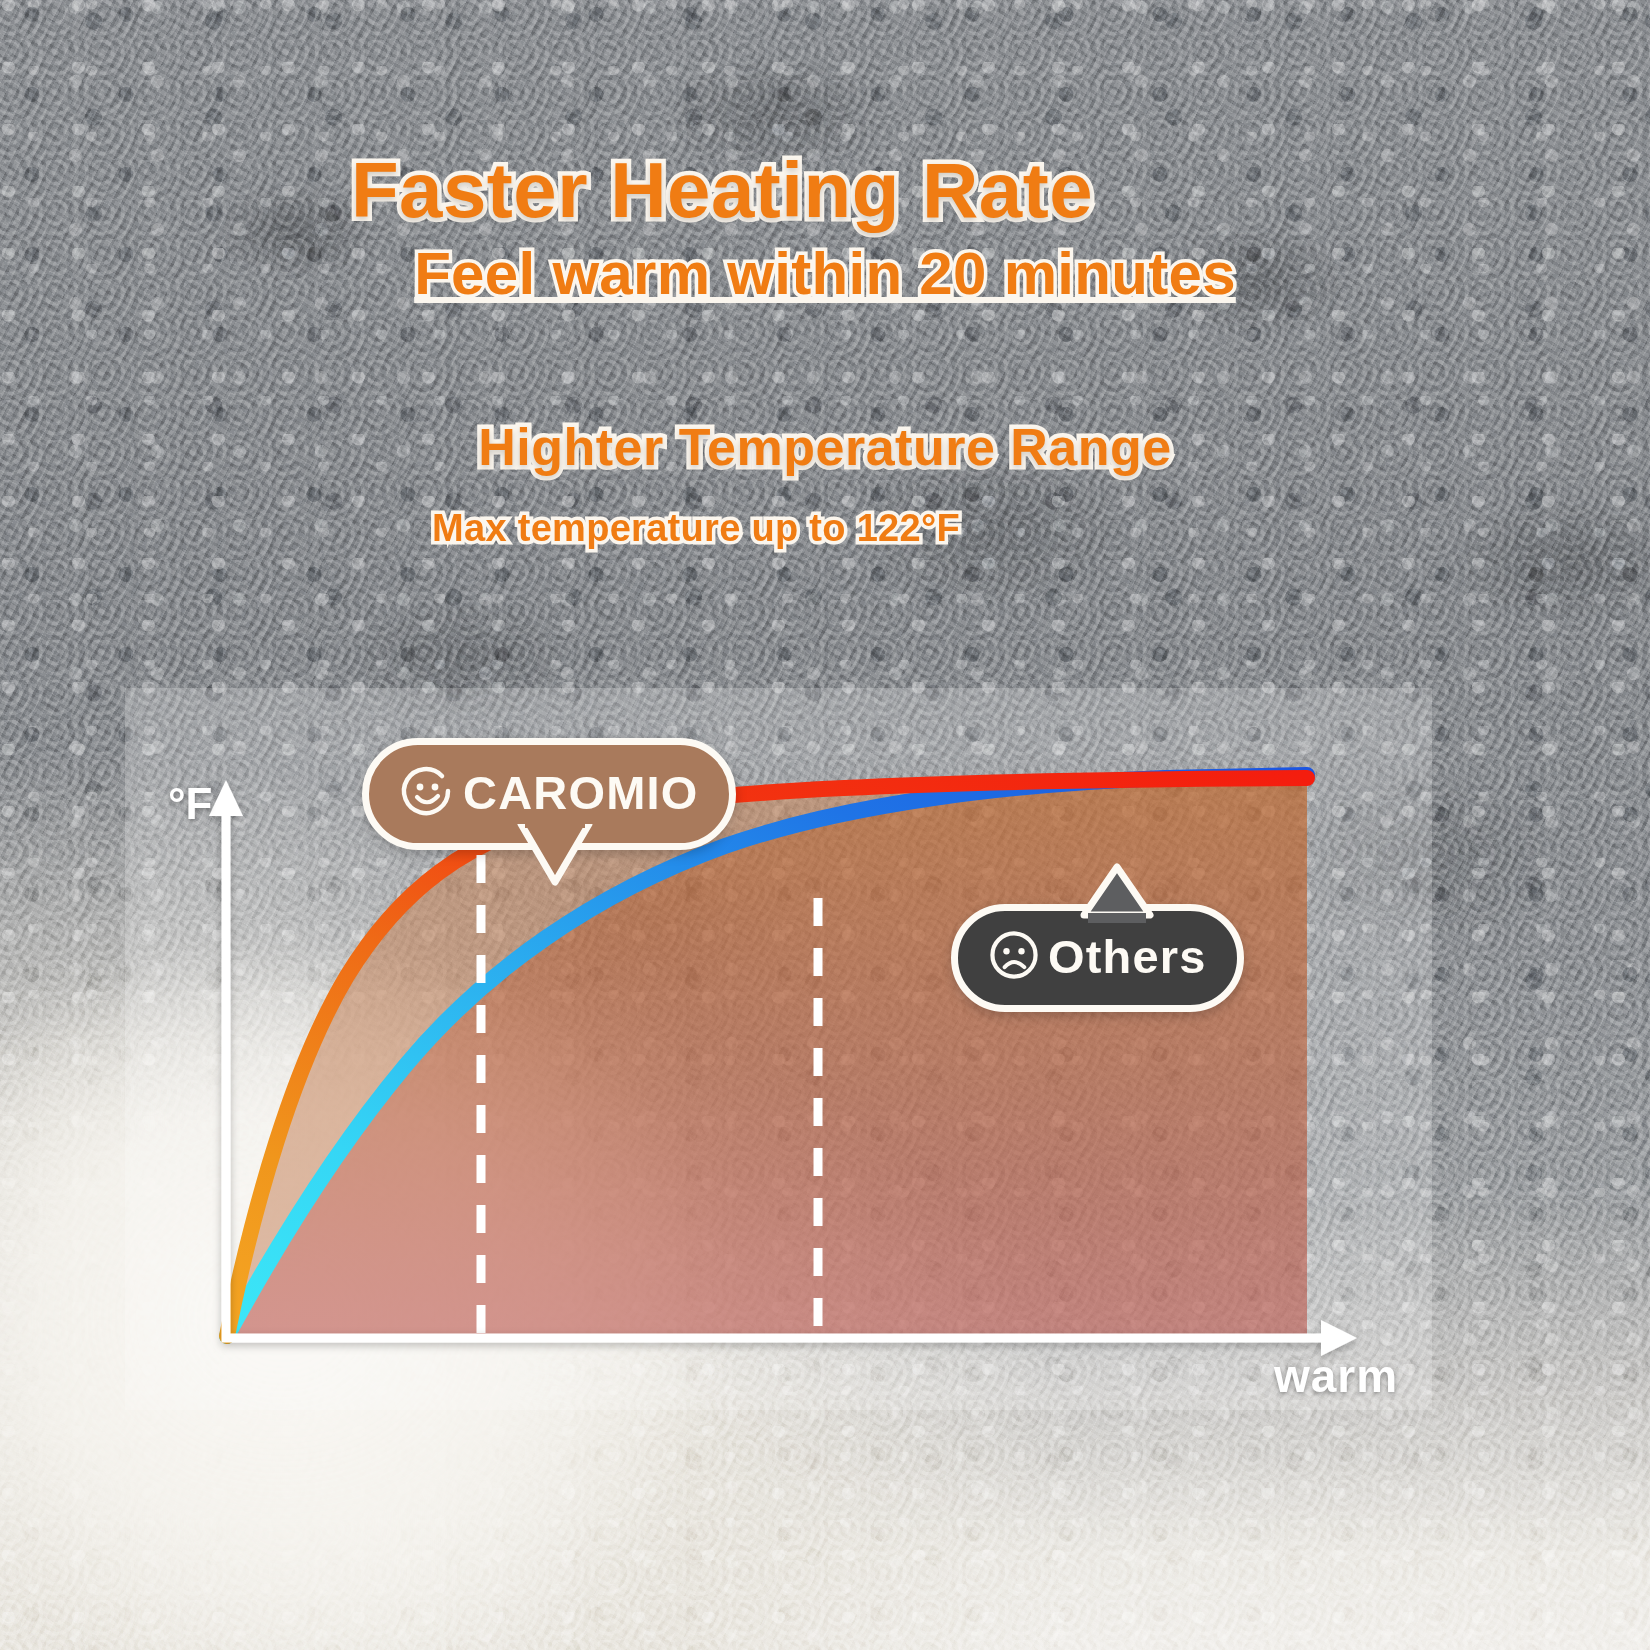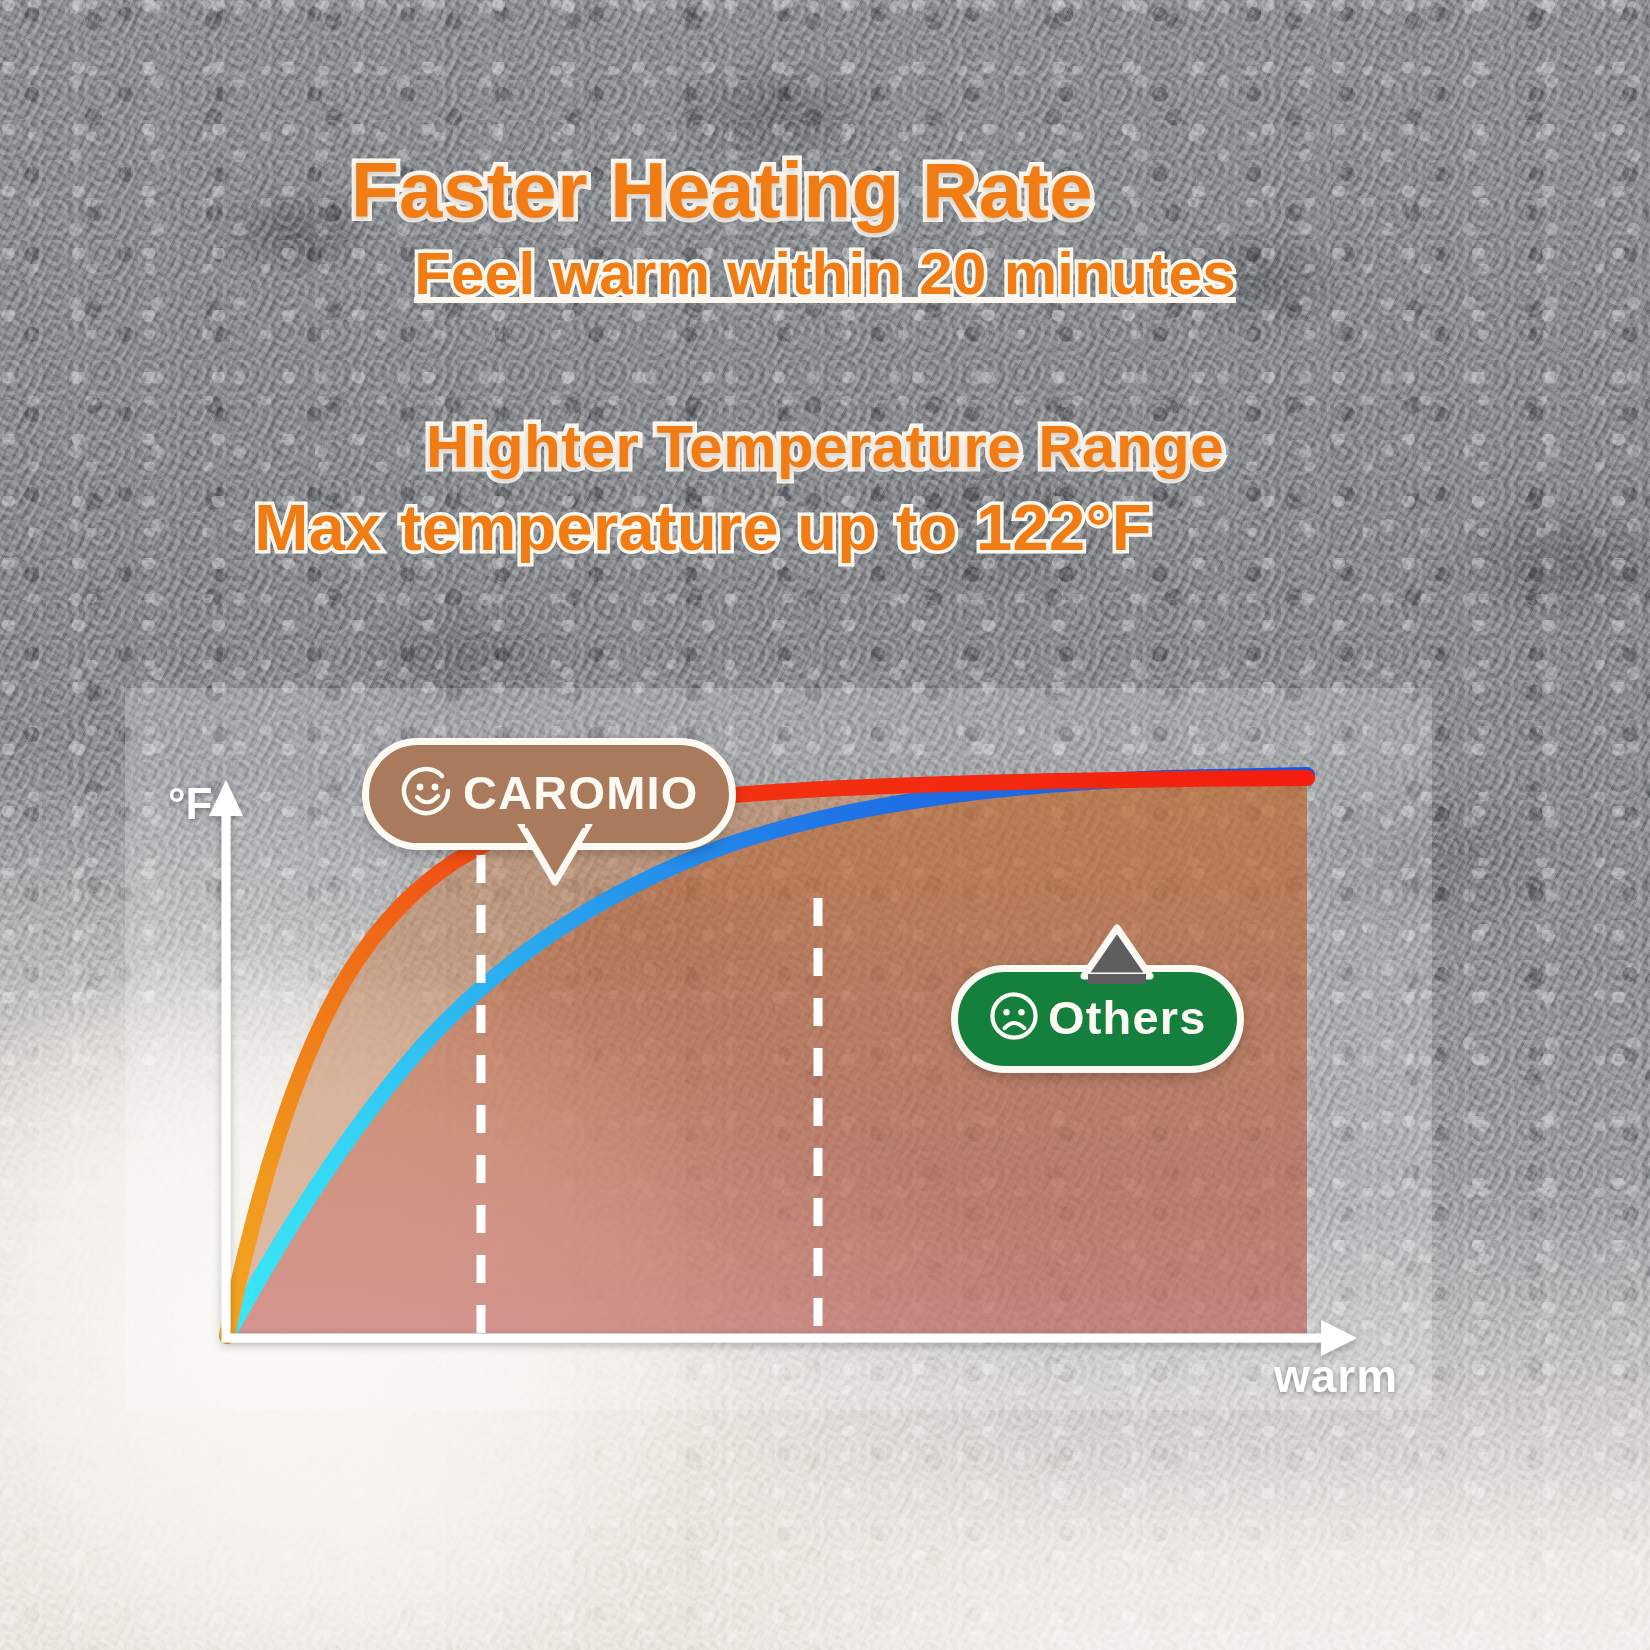--- a/index.html
+++ b/index.html
@@ -60,37 +60,37 @@
     text-shadow:0 3px 6px rgba(0,0,0,.18);
   }
   .h-sub{
     font-weight:bold;letter-spacing:.3px;
     color:#f07c13;
     -webkit-text-stroke:7px #fbf6ee;
     paint-order:stroke fill;
   }
   #t1{position:absolute;left:0;top:147px;width:1432px;font-size:78px;line-height:86px;padding-left:6px;}
   #t2{position:absolute;left:0;top:240px;width:1650px;font-size:60px;line-height:68px;text-decoration:underline;}
-  #t3{position:absolute;left:0;top:405px;width:1650px;font-size:60px;line-height:84px;}
-  #t4{position:absolute;left:7px;top:495px;width:1392px;font-size:65px;line-height:66px;}
+  #t3{position:absolute;left:0;top:405px;width:1650px;font-size:52px;line-height:84px;}
+  #t4{position:absolute;left:0;top:495px;width:1392px;font-size:38px;line-height:66px;}
 
   
   #panel{position:absolute;left:125px;top:688px;width:1307px;height:722px;
     background:rgba(255,255,255,.22);}
   #chart{position:absolute;left:125px;top:688px;width:1307px;height:722px;}
   #chart svg{display:block;}
 
   
   .badge{position:absolute;display:flex;align-items:center;gap:4px;
     border-radius:60px;padding:14px 30px 16px 26px;
     border:7px solid #fdfaf4;
     box-shadow:0 4px 12px rgba(0,0,0,.22);}
   .badge .btxt{color:#fdfaf4;font-weight:bold;font-size:47px;line-height:48px;letter-spacing:1.2px;}
   #badge-caromio{left:362px;top:738px;background:#a97a5c;}
-  #badge-others{left:951px;top:965px;background:#15803d;}
+  #badge-others{left:951px;top:904px;background:#404040;}
   .face{flex:0 0 auto;}
   .tail{position:absolute;}
 
   .axis-label{position:absolute;color:#ffffff;font-weight:bold;
     text-shadow:0 2px 5px rgba(0,0,0,.35);}
   #lbl-y{left:168px;top:781px;font-size:44px;line-height:46px;}
   #lbl-x{left:1274px;top:1352px;font-size:46px;line-height:48px;letter-spacing:1px;}
 </style>
 </head>
 <body>

